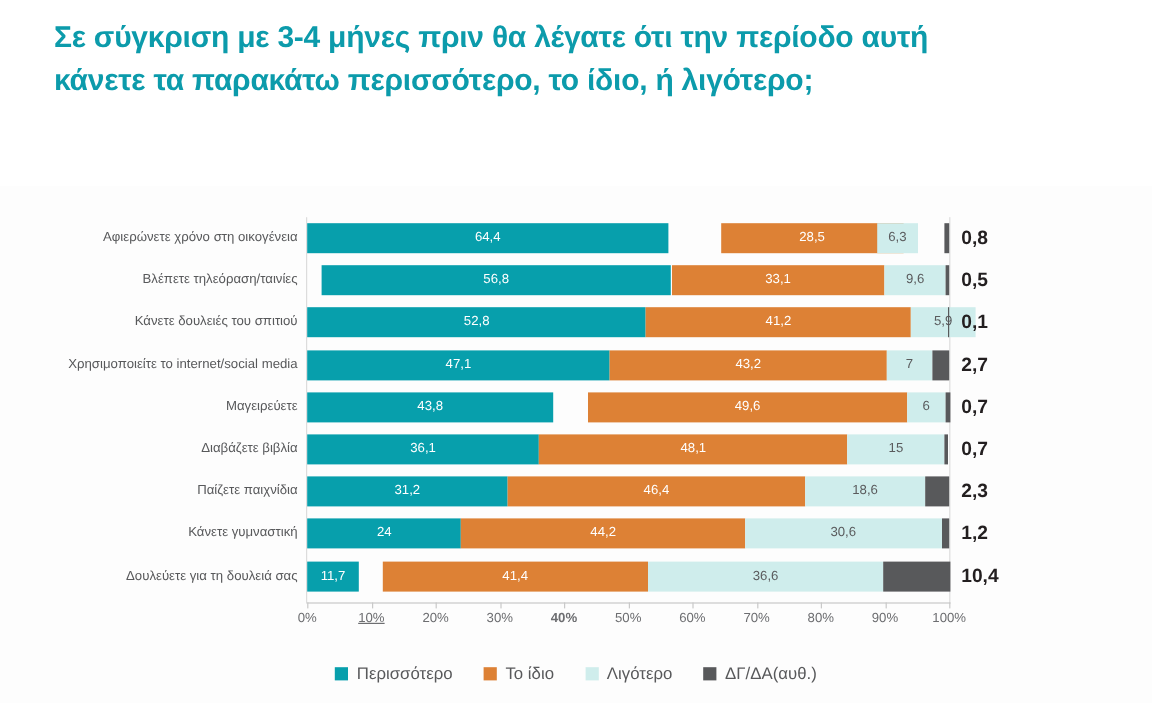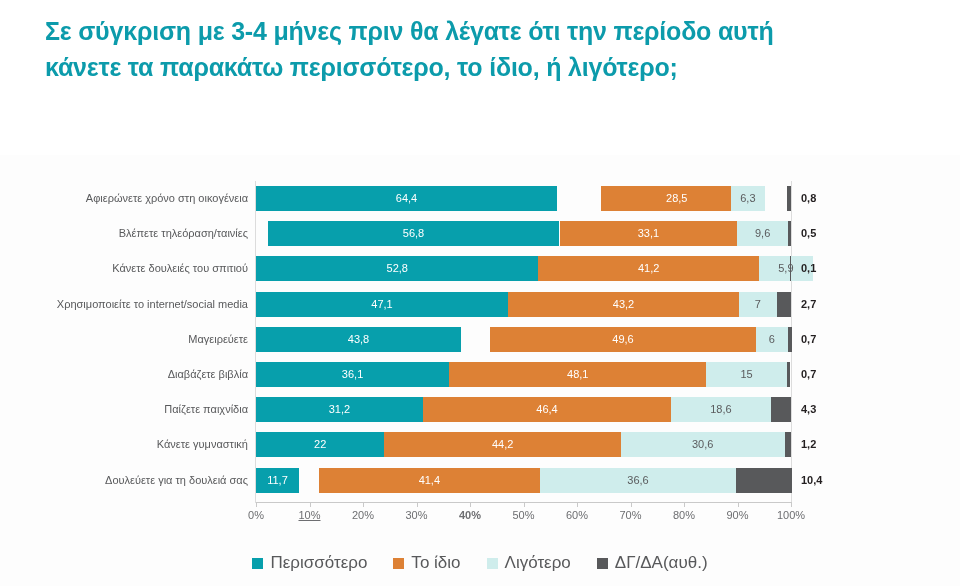--- a/index.html
+++ b/index.html
@@ -80,21 +80,21 @@
     white-space: nowrap;
     text-align: right;
   }
 
   .outside-value {
     position: absolute;
     left: 545px;              
     top: 0;
     height: 25px;
     line-height: 25px;
-    font-size: 11px;
+    font-size: 16px;
     font-weight: bold;
     color: #231f20;
     white-space: nowrap;
   }
 
   
   #axis-line {
     position: absolute;
     left: 256px;
     top: 347px;       
@@ -144,21 +144,21 @@
     display: flex;
     align-items: center;
     gap: 7px;
   }
   .legend-swatch {
     width: 11px;
     height: 11px;
     display: block;
   }
   .legend-label {
-    font-size: 17px;
+    font-size: 14px;
     color: #58595b;
     white-space: nowrap;
     text-align: center;
   }
 </style>
 </head>
 <body>
 
 <div id="chart-title">Σε σύγκριση με 3-4 μήνες πριν θα λέγατε ότι την περίοδο αυτή κάνετε τα παρακάτω περισσότερο, το ίδιο, ή λιγότερο;</div>
 
@@ -215,25 +215,25 @@
         <div class="seg seg-less" style="left: 450.47px; width: 80.25px;">15</div>
         <div class="seg seg-na" style="left: 530.72px; width: 3.745px;"></div>
         <div class="outside-value">0,7</div>
       </div>
       <div class="row" style="top: 211.2px;">
         <div class="row-label">Παίζετε παιχνίδια</div>
         <div class="seg seg-more" style="left: 0px; width: 166.92px;">31,2</div>
         <div class="seg seg-same" style="left: 166.92px; width: 248.24px;">46,4</div>
         <div class="seg seg-less" style="left: 415.16px; width: 99.51px;">18,6</div>
         <div class="seg seg-na" style="left: 514.67px; width: 20.33px;"></div>
-        <div class="outside-value">4,3</div>
+        <div class="outside-value">2,3</div>
       </div>
       <div class="row" style="top: 246.4px;">
         <div class="row-label">Κάνετε γυμναστική</div>
-        <div class="seg seg-more" style="left: 0px; width: 128.4px;">22</div>
+        <div class="seg seg-more" style="left: 0px; width: 128.4px;">24</div>
         <div class="seg seg-same" style="left: 128.4px; width: 236.47px;">44,2</div>
         <div class="seg seg-less" style="left: 364.87px; width: 163.71px;">30,6</div>
         <div class="seg seg-na" style="left: 528.58px; width: 6.42px;"></div>
         <div class="outside-value">1,2</div>
       </div>
       <div class="row" style="top: 281.6px;">
         <div class="row-label">Δουλεύετε για τη δουλειά σας</div>
         <div class="seg seg-more" style="left: 0px; width: 43px;">11,7</div>
         <div class="seg seg-same" style="left: 62.595px; width: 221.49px;">41,4</div>
         <div class="seg seg-less" style="left: 284.085px; width: 195.81px;">36,6</div>

